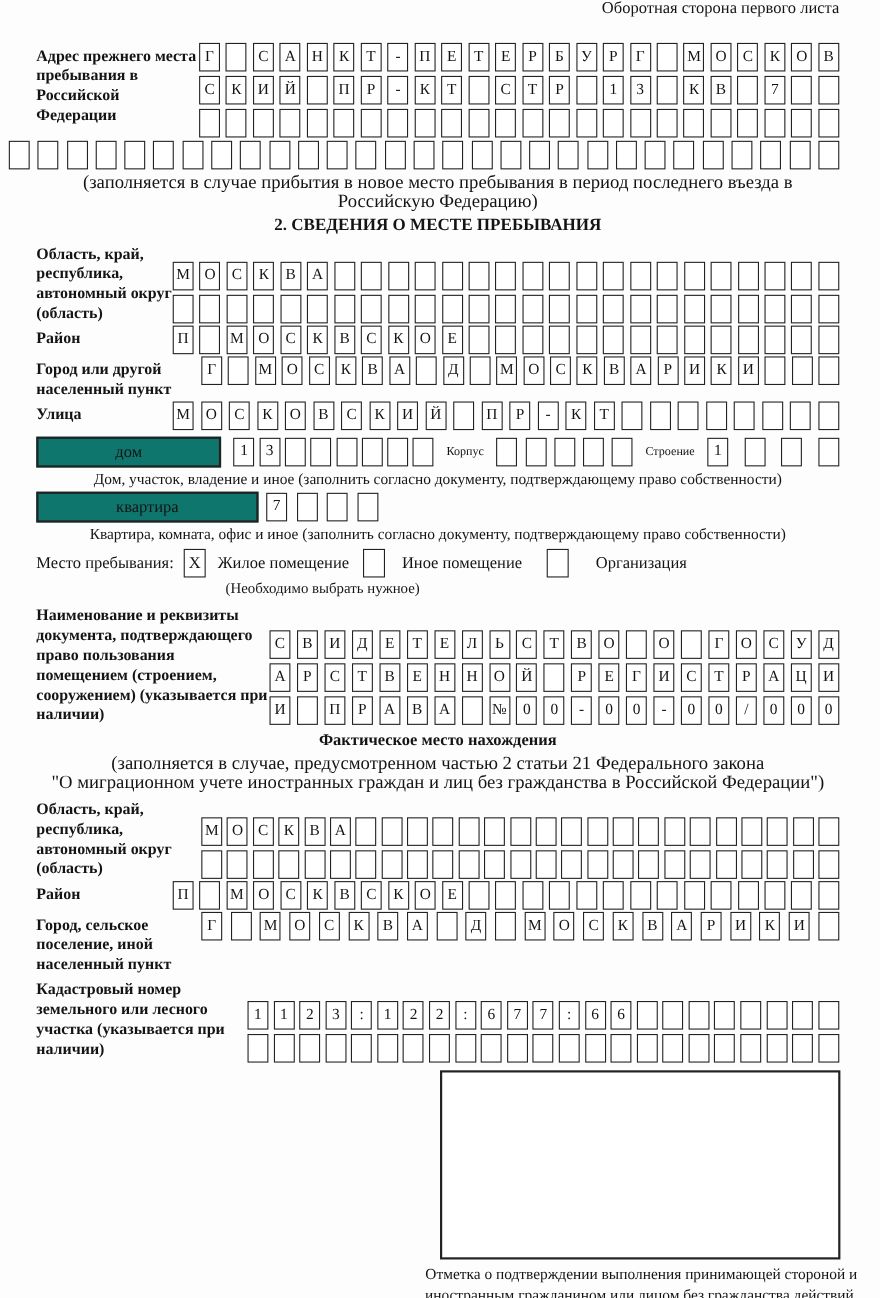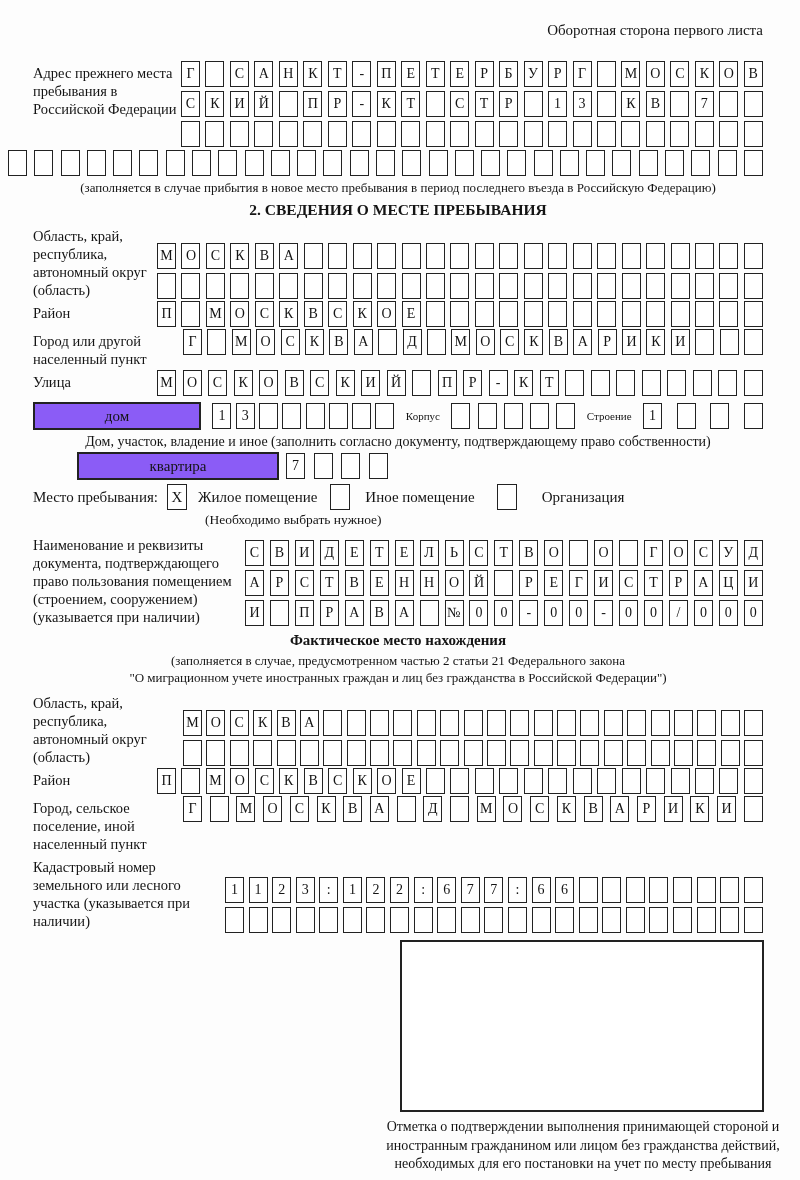--- a/index.html
+++ b/index.html
@@ -1,47 +1,47 @@
 <!DOCTYPE html>
 <html><head>
 <meta charset="utf-8">
 <style>
   html,body{margin:0;padding:0;background:#fff;}
   .page{
     position:relative;width:800px;height:1180px;background:#fdfdfd;
     font-family:"Liberation Serif","DejaVu Serif",serif;color:#141414;overflow:hidden;
   }
   .content{margin-left:33px;width:730px;}
-  .corner{padding-top:22px;text-align:right;font-size:15px;}
+  .corner{padding-top:0;text-align:right;font-size:15px;}
   
   .frow{display:flex;align-items:flex-start;}
-  .flabel{font-size:14.5px;line-height:18px;padding-top:3px;}
+  .flabel{font-size:14.5px;line-height:18px;padding-top:3px;font-weight:bold;}
   .w124{flex:0 0 124px;} .w148{flex:0 0 148px;} .w150{flex:0 0 150px;}
   .w192{flex:0 0 192px;} .w212{flex:0 0 212px;}
   .rowstack{flex:1;display:flex;flex-direction:column;gap:4px;}
   .cells{flex:1;display:flex;justify-content:space-between;}
   .cell{
     flex:0 0 19px;height:26px;border:1.6px solid #222;box-sizing:border-box;
     display:flex;align-items:center;justify-content:center;
     font-size:14px;background:#fff;
   }
   .fullrow{margin-left:-25px;width:755px;margin-top:3px;}
-  .note{font-size:13px;text-align:center;margin-top:3px;line-height:17px;}
+  .note{font-size:17px;text-align:center;margin-top:3px;line-height:17px;}
   .noteleft{font-size:14px;margin-top:3px;line-height:17px;text-align:center;}
   .h2{font-size:15.5px;font-weight:bold;text-align:center;margin-top:5px;}
   .h3{font-size:15px;font-weight:bold;text-align:center;margin-top:6px;}
   
   .houserow{display:flex;justify-content:space-between;align-items:center;margin-top:6px;}
   .namedbox{height:28px;border:2px solid #222;box-sizing:border-box;
-    display:flex;align-items:center;justify-content:center;font-size:15px;background:#8b5cf6;}
+    display:flex;align-items:center;justify-content:center;font-size:15px;background:#0f766e;}
   .bx168{flex:0 0 168px;} .bx202{flex:0 0 202px;}
   .cg{display:flex;justify-content:space-between;}
   .cg8{flex:0 0 182px;} .cg5{flex:0 0 124px;} .cg4{flex:0 0 120px;} .cg4b{flex:0 0 102px;margin-left:7px;}
   .inl{font-size:11px;white-space:nowrap;}
-  .aptrow{display:flex;align-items:center;margin-top:2px;margin-left:44px;}
+  .aptrow{display:flex;align-items:center;margin-top:2px;}
   
   .stayrow{display:flex;align-items:center;margin-top:4px;font-size:15px;}
   .cbox{width:20px;height:26px;border:1.6px solid #222;box-sizing:border-box;
     display:flex;align-items:center;justify-content:center;font-size:15px;background:#fff;}
   .choose-note{margin-top:2px;margin-left:172px;width:330px;text-align:left;font-size:13.5px;}
   
   .stampbox{margin-left:367px;margin-top:7px;width:364px;height:172px;
     border:2px solid #222;box-sizing:border-box;background:#fff;}
   .caption{margin-left:345px;margin-top:6px;width:410px;text-align:center;
     font-size:14px;line-height:18.5px;}
@@ -357,20 +357,21 @@
 
     <div class="aptrow">
       <div class="namedbox bx202">квартира</div>
       <div class="cg cg4b">
           <div class="cell">7</div>
           <div class="cell"></div>
           <div class="cell"></div>
           <div class="cell"></div>
         </div>
     </div>
+    <div class="noteleft">Квартира, комната, офис и иное (заполнить согласно документу, подтверждающему право собственности)</div>
 
     <div class="stayrow">
       <span>Место пребывания:</span>
       <span class="cbox" style="margin-left:9px;">X</span>
       <span style="margin-left:11px;">Жилое помещение</span>
       <span class="cbox" style="margin-left:13px;"></span>
       <span style="margin-left:15px;">Иное помещение</span>
       <span class="cbox" style="margin-left:22px;"></span>
       <span style="margin-left:25px;">Организация</span>
     </div>

